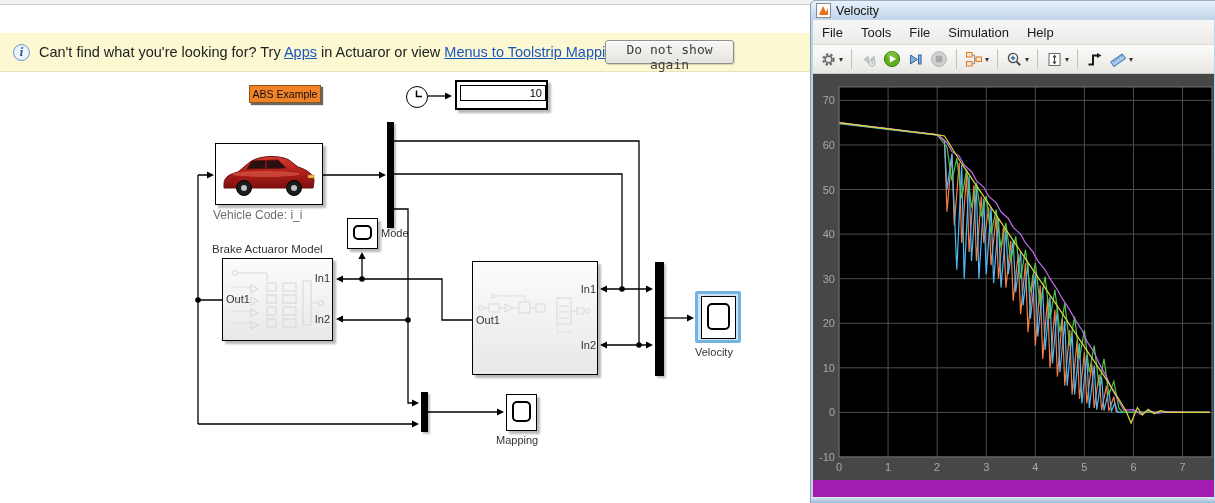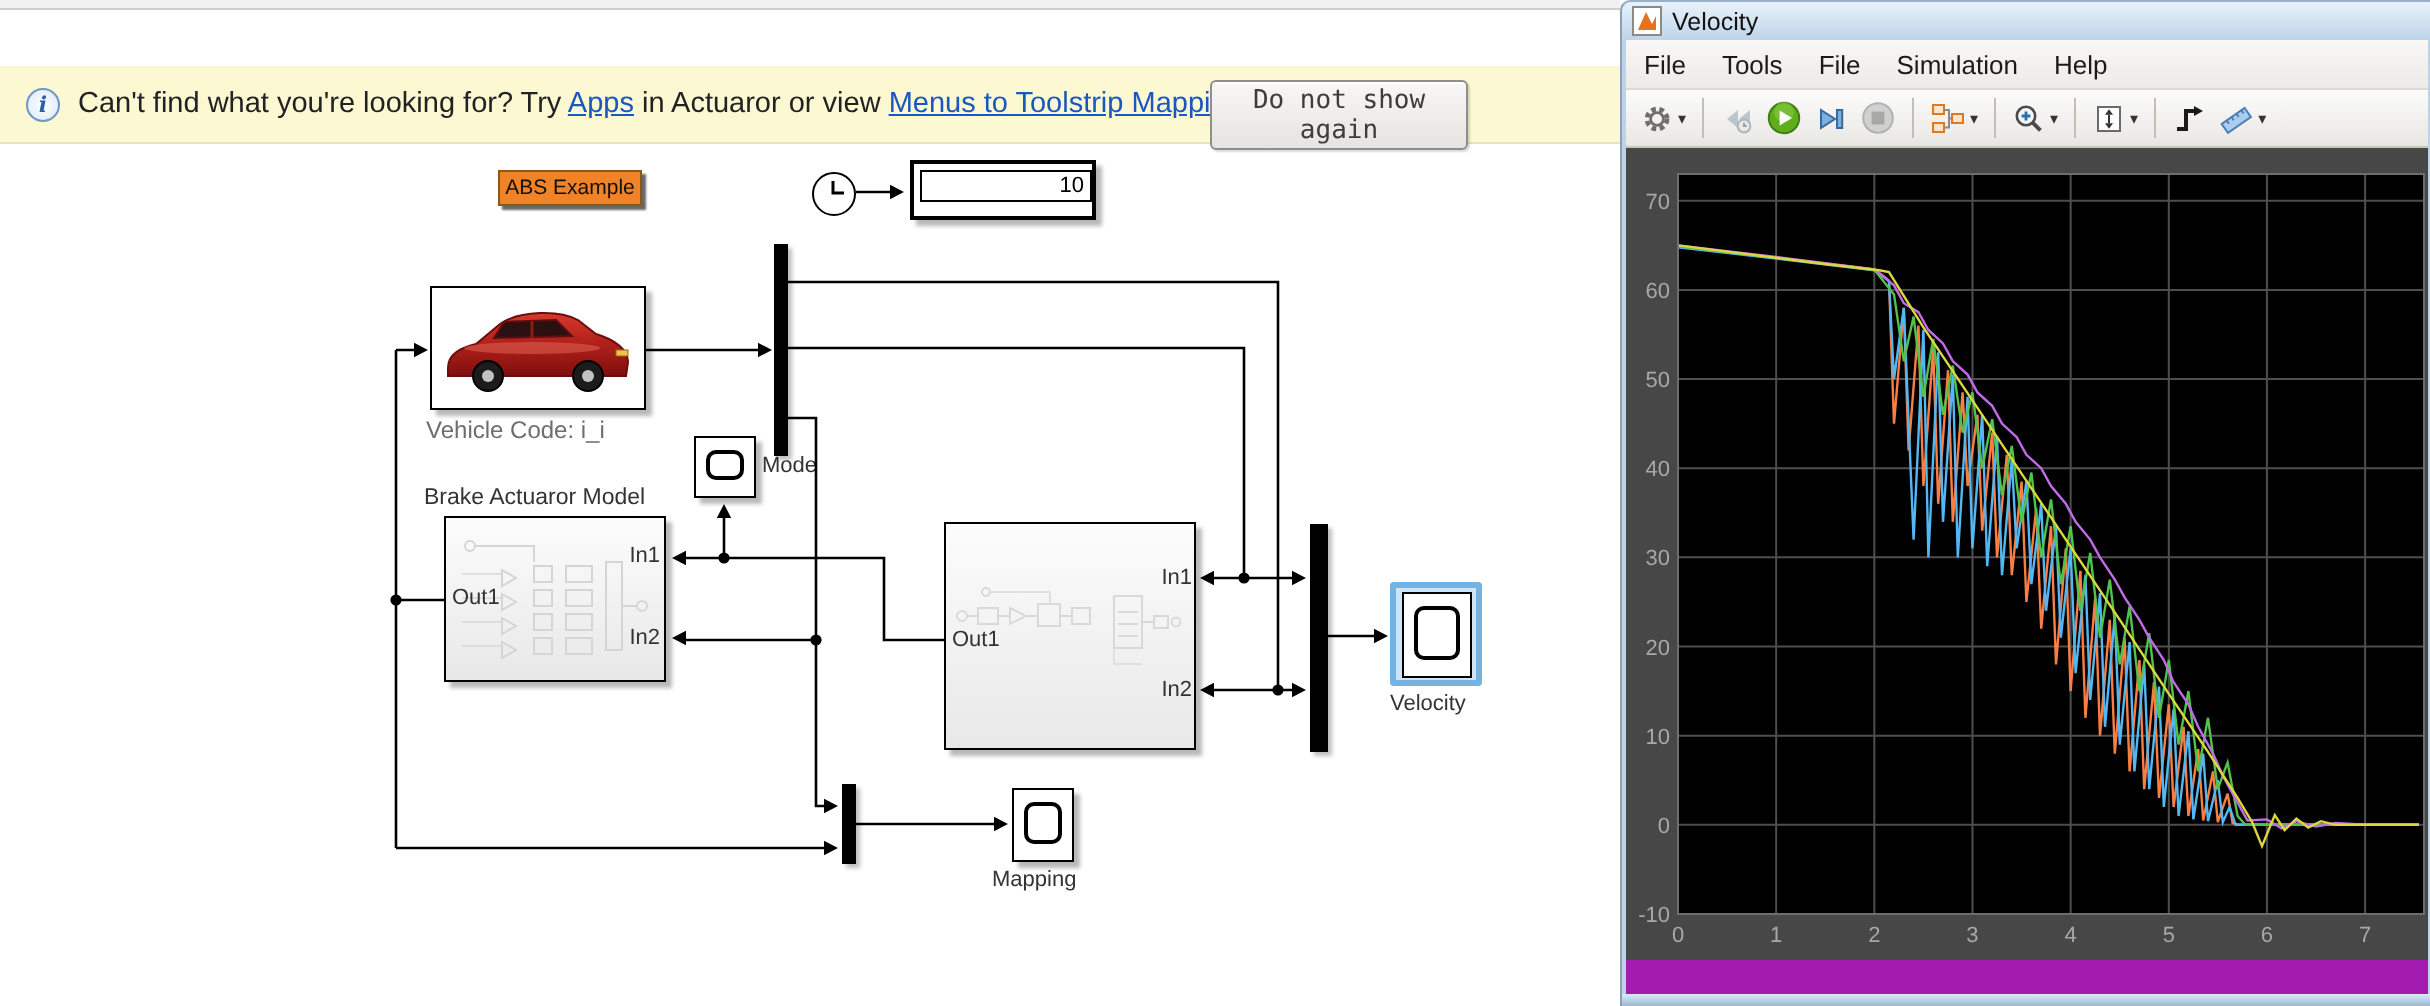--- a/index.html
+++ b/index.html
@@ -8,21 +8,21 @@
   
   #editor{position:absolute;left:0;top:0;width:810px;height:503px;background:#fff;}
   #topstrip{position:absolute;left:0;top:0;width:810px;height:4px;background:#f1f1f1;border-bottom:1px solid #cfcfcf;}
   #breadcrumb-bar{position:absolute;left:0;top:5px;width:810px;height:26px;background:#fff;border-bottom:2px solid #6f6f6f;display:flex;align-items:center;}
   #breadcrumb-bar .bc-text{font-family:"DejaVu Serif",serif;font-size:13px;color:#1a1a1a;margin-left:5px;}
   .bc-arrow{width:0;height:0;border-left:6px solid #222;border-top:4px solid transparent;border-bottom:4px solid transparent;margin-left:8px;}
   #notif{position:absolute;left:0;top:33px;width:810px;height:38px;background:#fbf8d2;border-bottom:1px solid #e7e3bd;display:flex;align-items:center;}
   #notif .ntext{font-size:14.5px;color:#222;}
   #notif a{color:#1a57c0;text-decoration:underline;cursor:pointer;}
   .info-badge{display:inline-flex;align-items:center;justify-content:center;width:15px;height:15px;border-radius:50%;border:1px solid #6d96c9;background:radial-gradient(#ffffff,#d9e7f8);color:#2d5fa6;font-family:"DejaVu Serif",serif;font-style:italic;font-weight:bold;font-size:11px;margin:0 9px 0 13px;}
-  #dismiss-btn{position:absolute;left:605px;top:7px;width:129px;height:35px;font-family:"DejaVu Sans Mono",monospace;font-size:13px;color:#3d3d3d;background:linear-gradient(#f8f7f5,#e6e4e0);border:1px solid #8e8e8e;border-radius:3px;box-shadow:inset 0 1px 0 #fff, 1px 1px 1px rgba(0,0,0,.15);}
+  #dismiss-btn{position:absolute;left:605px;top:7px;width:129px;height:24px;font-family:"DejaVu Sans Mono",monospace;font-size:13px;color:#3d3d3d;background:linear-gradient(#f8f7f5,#e6e4e0);border:1px solid #8e8e8e;border-radius:3px;box-shadow:inset 0 1px 0 #fff, 1px 1px 1px rgba(0,0,0,.15);}
 
   
   .blk{position:absolute;background:#fff;border:1.5px solid #000;box-shadow:3px 3px 2px rgba(0,0,0,.28);box-sizing:border-box;}
   .subsys{background:linear-gradient(180deg,#fcfcfc,#e8e8e8);}
   .muxbar{position:absolute;background:#000;box-shadow:2px 2px 2px rgba(0,0,0,.25);}
   .scope-screen{position:absolute;left:5px;right:5px;top:6px;bottom:8px;border:2px solid #000;border-radius:5px;background:#fff;}
   .blk-label{position:absolute;font-size:11.5px;color:#3c3c3c;text-align:left;}
   .plabel{position:absolute;font-size:11px;color:#333;white-space:nowrap;}
   #abs-example{position:absolute;left:249px;top:85px;width:70px;height:16px;background:#f08228;border:1px solid #8a5a14;box-shadow:2px 2px 1px rgba(40,40,40,.7);color:#111;font-size:10.5px;display:flex;align-items:center;justify-content:center;}
   #display-blk{position:absolute;left:455px;top:80px;width:93px;height:30px;background:#fff;border:2px solid #000;box-shadow:3px 3px 2px rgba(0,0,0,.28);box-sizing:border-box;}

